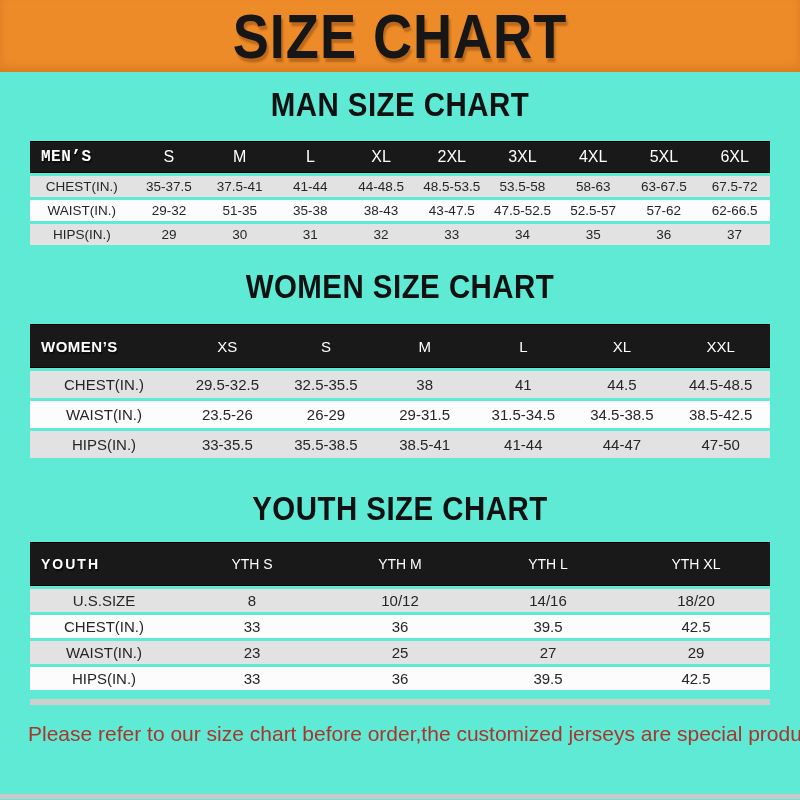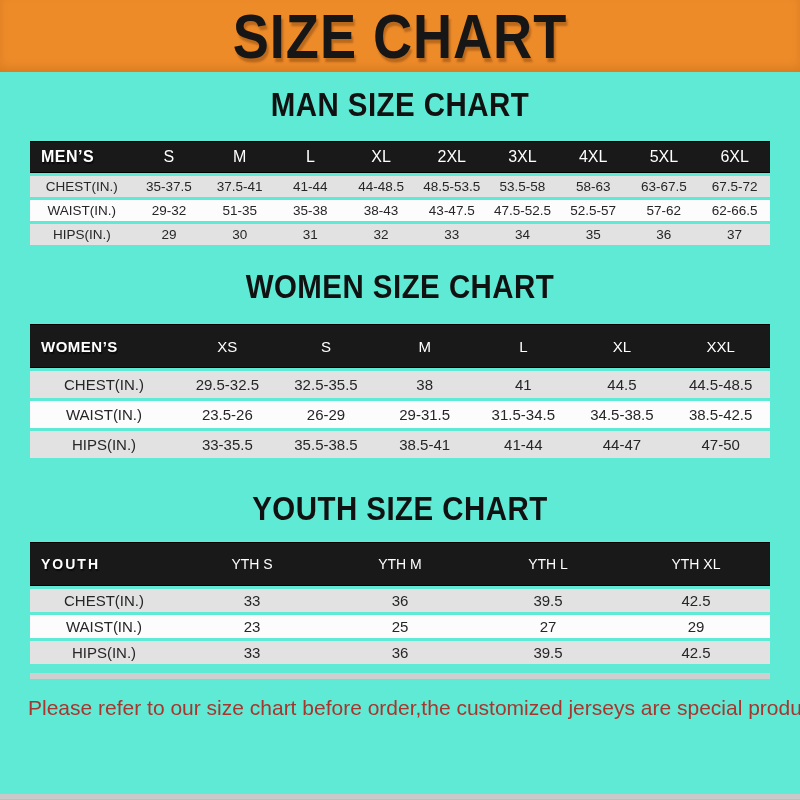--- a/index.html
+++ b/index.html
@@ -63,21 +63,21 @@
     border-bottom:1px solid #000;
   }
   .tbl-label{
     text-align:left !important;
     font-weight:bold !important;
     padding-left:11px !important;
     text-shadow:1px 2px 1px rgba(0,0,0,0.6);
     letter-spacing:0.5px;
   }
   .t-men   .dark-bar th{height:30px;font-size:16px;}
-  .t-men   .tbl-label{font-size:22px;}
+  .t-men   .tbl-label{font-size:22px;font-family:Liberation Mono, monospace;}
   .t-women .dark-bar th{height:42px;font-size:15px;}
   .t-women .tbl-label{font-size:24px;}
   .t-youth .dark-bar th{height:42px;font-size:14px;margin-left:20px;}
   .t-youth .tbl-label{font-size:24px;letter-spacing:2px;}
   .size-table tbody tr:nth-child(odd)  td{background:#e2e2e2;}
   .size-table tbody tr:nth-child(even) td{background:#fcfcfc;}
   .size-table tbody td{color:#262626;}
   .t-men   tbody td{height:21px;font-size:13.5px;}
   .t-women tbody td{height:27px;font-size:15px;}
   .t-youth tbody td{height:23px;font-size:15px;}
@@ -249,20 +249,27 @@
             <tr class="dark-bar">
               <th class="tbl-label">YOUTH</th>
               <th>YTH S</th>
               <th>YTH M</th>
               <th>YTH L</th>
               <th>YTH XL</th>
             </tr>
           </thead>
           <tbody>
             <tr>
+              <td class="row-label">U.S.SIZE</td>
+              <td>8</td>
+              <td>10/12</td>
+              <td>14/16</td>
+              <td>18/20</td>
+            </tr>
+            <tr>
               <td class="row-label">CHEST(IN.)</td>
               <td>33</td>
               <td>36</td>
               <td>39.5</td>
               <td>42.5</td>
             </tr>
             <tr>
               <td class="row-label">WAIST(IN.)</td>
               <td>23</td>
               <td>25</td>

